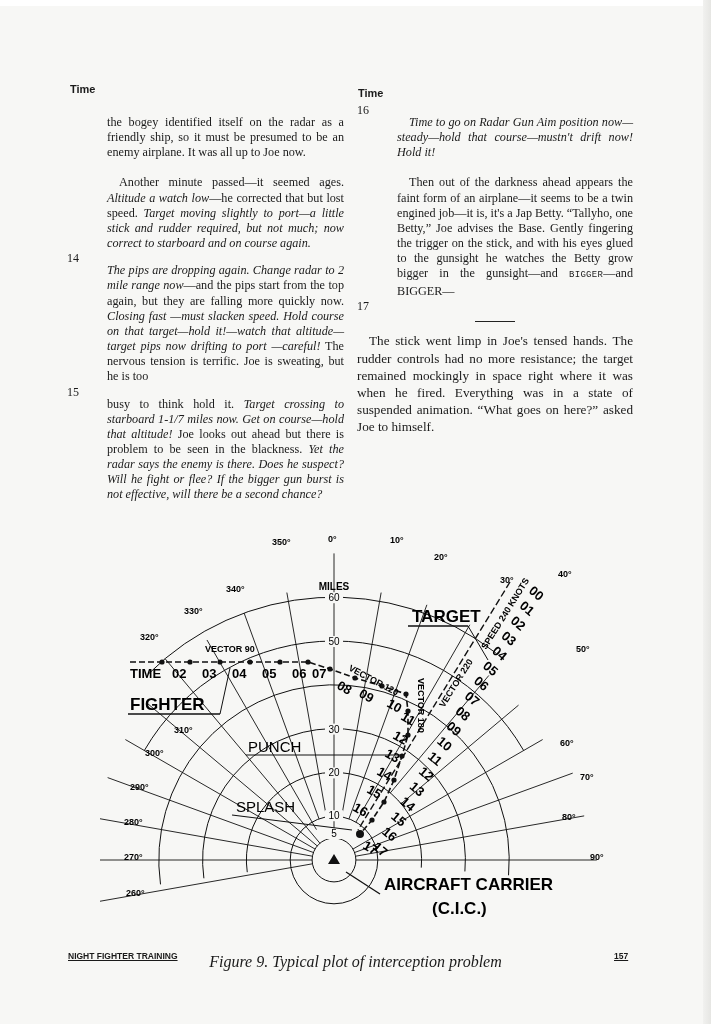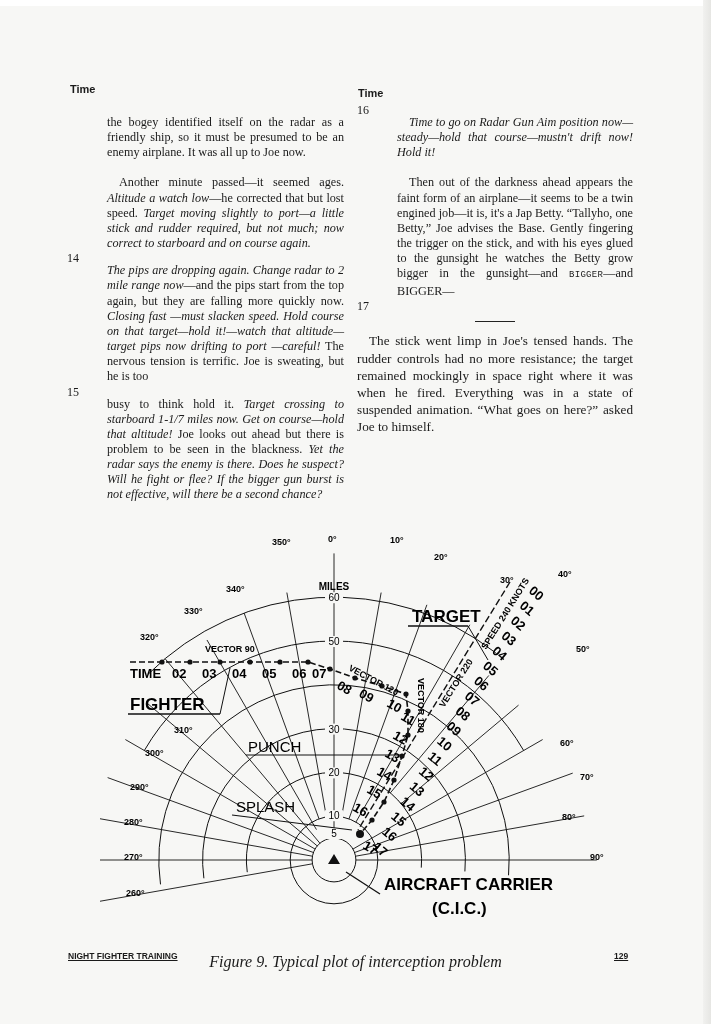--- a/index.html
+++ b/index.html
@@ -199,13 +199,13 @@
       <text x="136" y="282" font-size="15">SPLASH</text>
       <line x1="132" y1="285" x2="252" y2="300" stroke="#111" stroke-width="1.2"></line>
       <text x="284" y="360" font-size="17" font-weight="bold">AIRCRAFT CARRIER</text>
       <text x="332" y="384" font-size="17" font-weight="bold">(C.I.C.)</text>
       <line x1="280" y1="364" x2="246" y2="342" stroke="#111" stroke-width="1.3"></line>
     </svg>
 </div>
 
 <div class="caption">Figure 9.  Typical plot of interception problem</div>
 <div class="footer" style="left:68px;">NIGHT FIGHTER TRAINING</div>
-<div class="footer" style="left:614px;">129</div>
+<div class="footer" style="left:614px;">157</div>
 
 </body></html>

